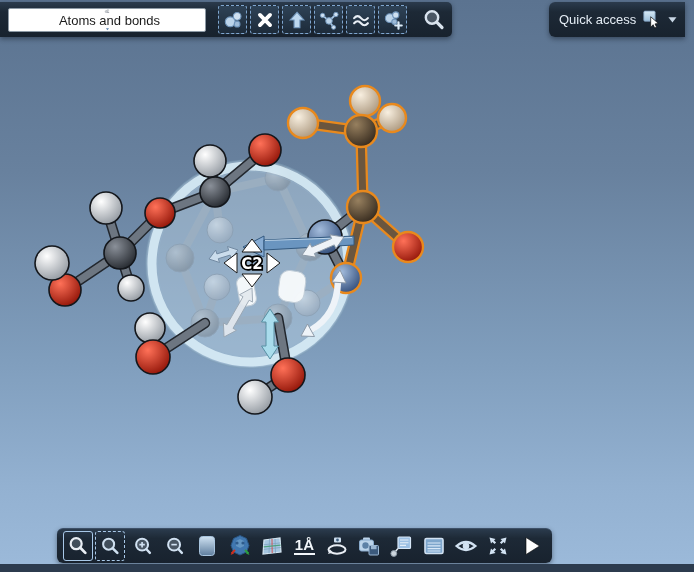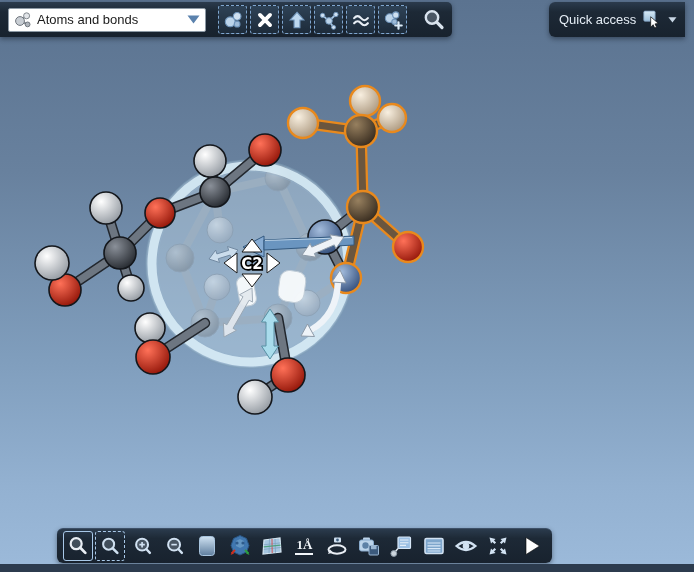--- a/index.html
+++ b/index.html
@@ -10,35 +10,35 @@
   .panel{position:absolute;background:linear-gradient(180deg,#2b3b4d 0%,#1d2936 28%,#18222e 100%);
          box-shadow:0 2px 5px rgba(10,18,28,.45);display:flex;align-items:center;}
   #top-toolbar{left:0;top:2;top:2px;width:452px;height:35px;border-radius:0 5px 5px 0;padding-left:8px;box-sizing:border-box;}
   #quick-access{right:9px;top:2px;width:136px;height:35px;border-radius:6px 0 0 6px;padding:0 8px 0 10px;box-sizing:border-box;gap:7px;}
   #bottom-toolbar{left:57px;top:528px;width:495px;height:35px;border-radius:6px;
                   padding:0 6px;box-sizing:border-box;justify-content:space-between;
                   border-top:1px solid #3d5068;}
   #footer-strip{position:absolute;left:0;bottom:0;width:694px;height:8px;background:#2c3b4e;}
   
   #context-dropdown{display:flex;align-items:center;width:198px;height:24px;background:#fff;
-        border:1px solid #8d99a5;border-radius:2px;padding:0 5px;box-sizing:border-box;cursor:default;}
+        border:1px solid #8d99a5;border-radius:2px;padding:0 5px;box-sizing:border-box;cursor:default;flex-direction:column;}
   #context-dropdown .lbl{flex:1;font-size:13px;color:#1a1a1a;margin-left:5px;white-space:nowrap;}
   
   .tbtn{width:29px;height:29px;margin-left:3px;border:1.5px dashed #7fa6d0;border-radius:3px;
         background:linear-gradient(180deg,#2e4256,#1d2b3a);display:flex;align-items:center;justify-content:center;box-sizing:border-box;}
   .tbtn.noborder{border-color:transparent;background:transparent;}
   .tbtn svg{display:block;}
   #top-toolbar .gap{width:9px;}
   
   #quick-access .qlabel{font-size:13px;color:#e4ecf4;white-space:nowrap;flex:1;}
   
   .tool{width:30px;height:30px;display:flex;align-items:center;justify-content:center;border:1.5px solid transparent;border-radius:3px;box-sizing:border-box;}
   .tool.active{border-color:#a8c8e8;}
   .tool.dashed{border:1.5px dashed #a8c8e8;}
-  .scale-label{font-size:13px;font-weight:bold;color:#f2f6fa;border-bottom:2px solid #f2f6fa;line-height:14px;padding:0 1px 1px 1px;font-family:Liberation Serif, serif;}
+  .scale-label{font-size:15px;font-weight:bold;color:#f2f6fa;border-bottom:2px solid #f2f6fa;line-height:14px;padding:0 1px 1px 1px;}
   
   #scene{position:absolute;left:0;top:0;}
 </style>
 </head>
 <body>
 
 <div id="app">
 
   <svg id="scene" width="694" height="572" viewBox="0 0 694 572">
     <defs id="mol-defs">

